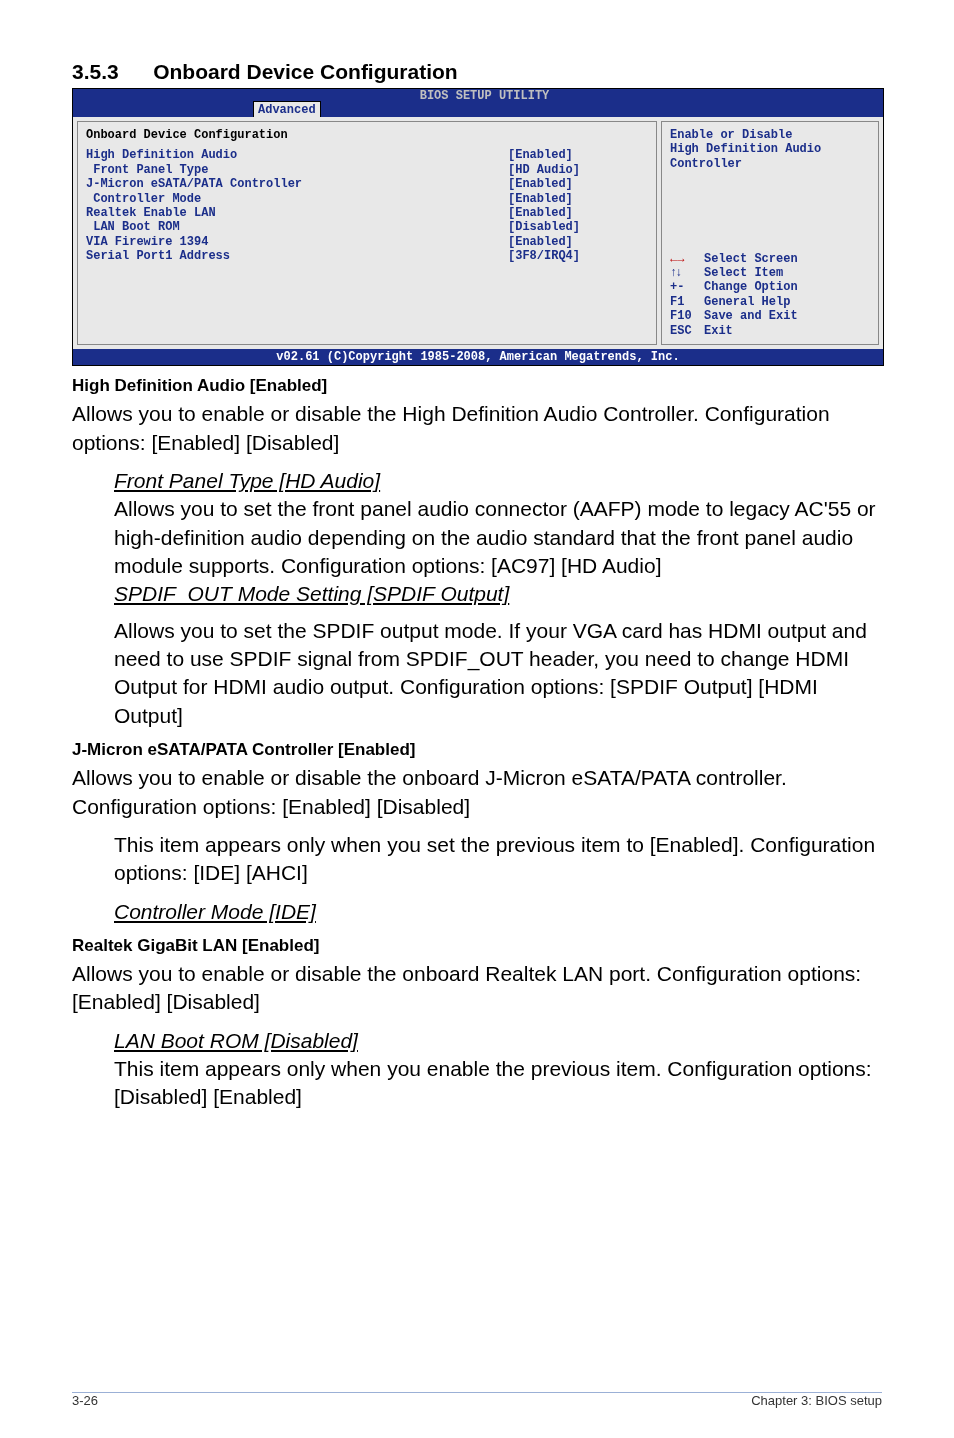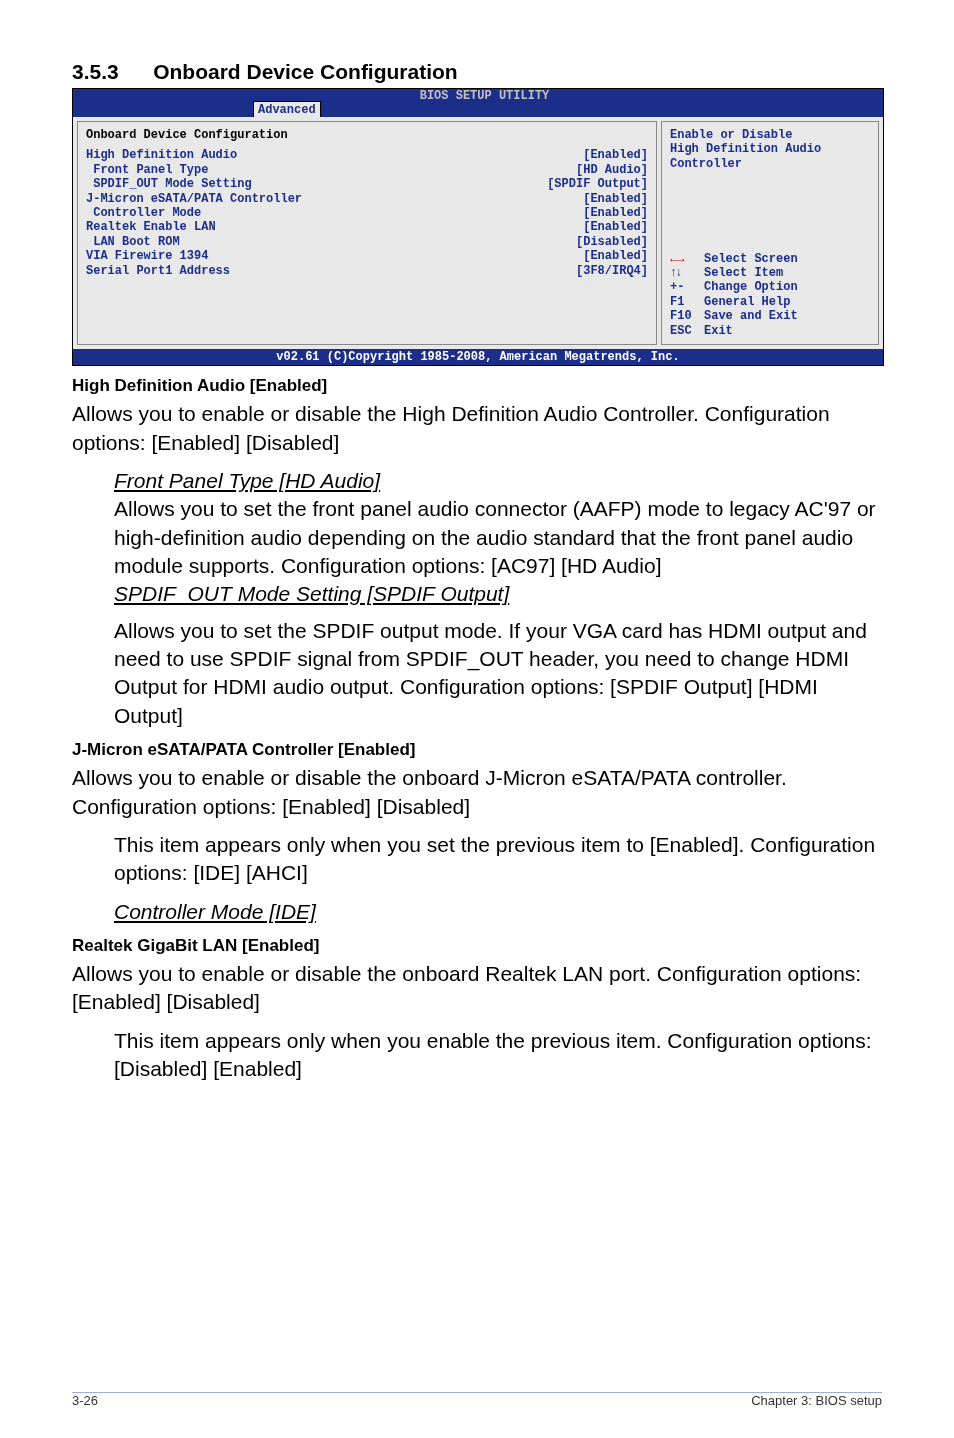--- a/index.html
+++ b/index.html
@@ -92,21 +92,21 @@
     color: #000;
     font-weight: bold;
     margin-bottom: 6px;
   }
   .bios-row {
     display: flex;
     color: #1b2e8a;
     font-weight: bold;
   }
   .bios-row .k { flex: 1; white-space: pre; }
-  .bios-row .v { width: 140px; text-align: right; }
+  .bios-row .v { width: 140px; }
   .bios-help-top { }
   .bios-help-bottom { white-space: pre; }
   .help-line { display:flex; }
   .help-sym { width: 34px; }
   .arrows-lr::before { content: "\2190 \2192"; color:#b00; font-weight:bold; }
   .arrows-ud::before { content: "\2191\2193"; color:inherit; font-weight:bold; letter-spacing: -2px; }
   .bios-footer {
     background: #1b2e8a;
     color: #fff;
     text-align: center;
@@ -162,24 +162,20 @@
       <div class="bios-left">
         <div class="bios-heading">Onboard Device Configuration</div>
         <div id="bios-rows">
             <div class="bios-row">
               <span class="k">High Definition Audio</span>
               <span class="v">[Enabled]</span>
             </div>
             <div class="bios-row">
               <span class="k"> Front Panel Type</span>
               <span class="v">[HD Audio]</span>
-            </div>
-            <div class="bios-row">
-              <span class="k"> SPDIF_OUT Mode Setting</span>
-              <span class="v">[SPDIF Output]</span>
             </div>
             <div class="bios-row">
               <span class="k">J-Micron eSATA/PATA Controller</span>
               <span class="v">[Enabled]</span>
             </div>
             <div class="bios-row">
               <span class="k"> Controller Mode</span>
               <span class="v">[Enabled]</span>
             </div>
             <div class="bios-row">
@@ -214,37 +210,38 @@
       </div>
     </div>
     <div class="bios-footer">v02.61 (C)Copyright 1985-2008, American Megatrends, Inc.</div>
   </div>
 
   <div class="h3">High Definition Audio [Enabled]</div>
   <div class="p">Allows you to enable or disable the High Definition Audio Controller. Configuration options: [Enabled] [Disabled]</div>
 
   <div class="indent">
     <div class="p" style="margin-bottom:0"><span class="u">Front Panel Type [HD Audio]</span></div>
-    <div class="p" style="margin-bottom:0">Allows you to set the front panel audio connector (AAFP) mode to legacy AC'97 or high-definition audio depending on the audio standard that the front panel audio module supports. Configuration options: [AC97] [HD Audio]</div>
+    <div class="p" style="margin-bottom:0">Allows you to set the front panel audio connector (AAFP) mode to legacy AC'55 or high-definition audio depending on the audio standard that the front panel audio module supports. Configuration options: [AC97] [HD Audio]</div>
     <div class="p" style="margin-bottom:8px"><span class="u">SPDIF_OUT Mode Setting [SPDIF Output]</span></div>
     <div class="p">Allows you to set the SPDIF output mode. If your VGA card has HDMI output and need to use SPDIF signal from SPDIF_OUT header, you need to change HDMI Output for HDMI audio output. Configuration options: [SPDIF Output] [HDMI Output]</div>
   </div>
 
   <div class="h3">J-Micron eSATA/PATA Controller [Enabled]</div>
   <div class="p">Allows you to enable or disable the onboard J-Micron eSATA/PATA controller. Configuration options: [Enabled] [Disabled]</div>
 
   <div class="indent">
     <div class="p">This item appears only when you set the previous item to [Enabled]. Configuration options: [IDE] [AHCI]</div>
     <div class="p" style="margin-bottom:0"><span class="u">Controller Mode [IDE]</span></div>
   </div>
 
   <div class="h3">Realtek GigaBit LAN [Enabled]</div>
   <div class="p">Allows you to enable or disable the onboard Realtek LAN port. Configuration options: [Enabled] [Disabled]</div>
 
   <div class="indent">
+    <div class="p" style="margin-bottom:0"><span class="u">LAN Boot ROM [Disabled]</span></div>
     <div class="p">This item appears only when you enable the previous item. Configuration options: [Disabled] [Enabled]</div>
   </div>
 
   <div class="footer">
     <span>3-26</span>
     <span>Chapter 3: BIOS setup</span>
   </div>
 
 </div>
 

